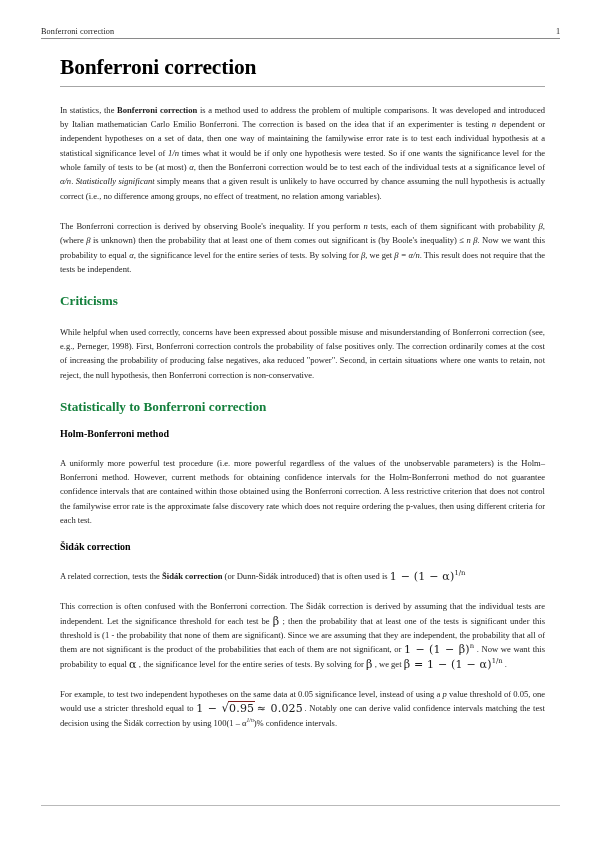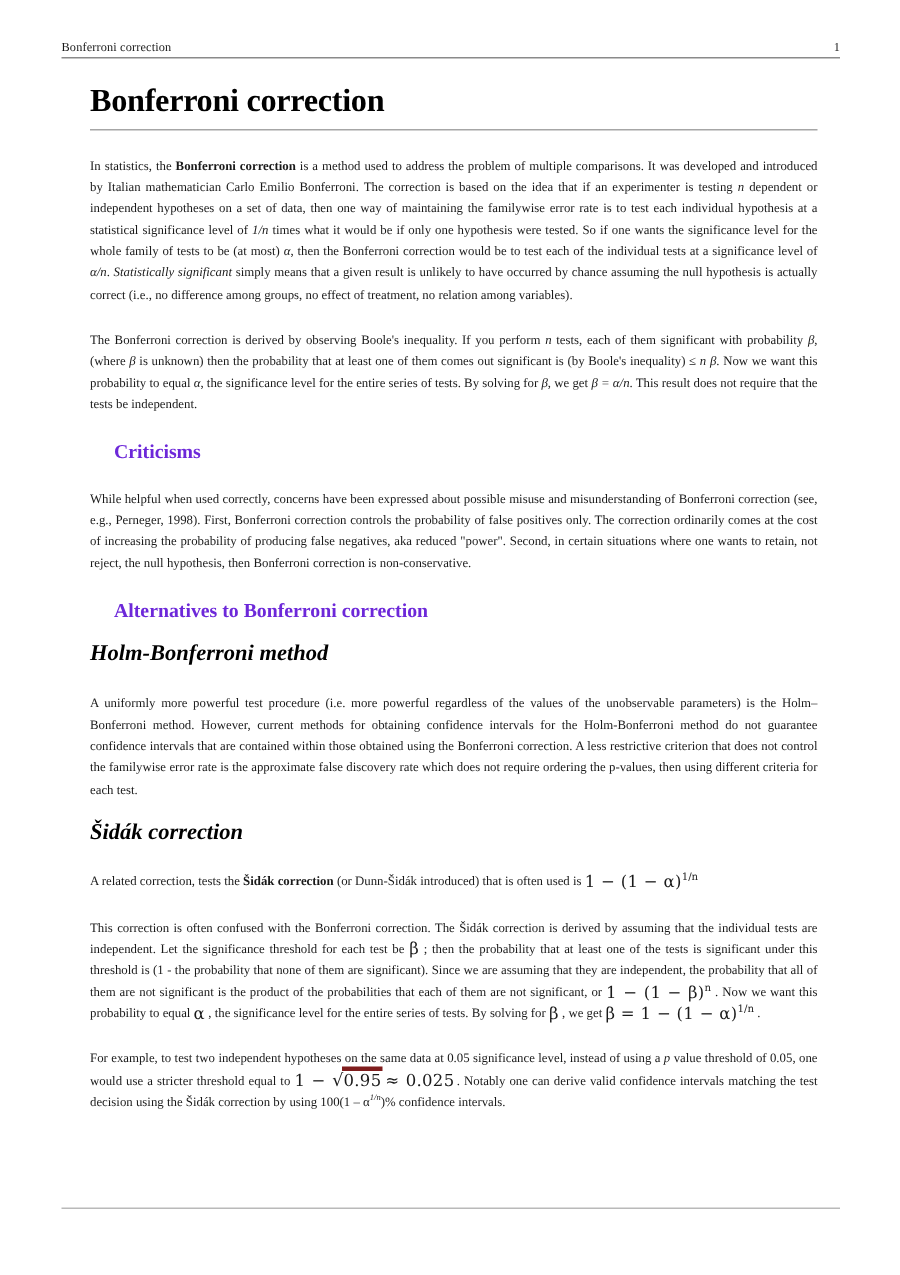--- a/index.html
+++ b/index.html
@@ -69,30 +69,29 @@
   .title-rule {
     border-top: 1px solid #a6a6a6;
     margin: 0 0 10px 0;
     height: 0;
   }
 
   h2.section {
     font-size: 13.2px;
     font-weight: bold;
     line-height: 1.15;
-    margin: 17px 0 8px 16px;
-    color: #6d28d9;
+    margin: 17px 0 8px 0;
+    color: #15803d;
   }
   h3.subsection {
-    font-size: 15px;
+    font-size: 10px;
     font-weight: bold;
     line-height: 1.15;
     margin: 14px 0 6px 0;
     color: #000;
-    font-style: italic;
   }
 
   p.para {
     font-size: 8.55px;
     line-height: 14.35px;
     text-align: justify;
     text-justify: inter-word;
     margin: 16px 0 7px 0;
     color: #1a1a1a;
     hyphens: none;
@@ -114,21 +113,21 @@
   .math sup {
     font-size: 0.62em;
     vertical-align: super;
     line-height: 0;
     letter-spacing: 0;
   }
   .math .op { padding: 0 1.5px; }
   .radical { display: inline-block; white-space: nowrap; }
   .radical .rsign { font-size: 1.05em; }
   .radicand {
-    border-top: 3px solid #7f1d1d;
+    border-top: 1px solid #7f1d1d;
     padding: 0 1px;
     margin-left: -1px;
   }
   .small-sup {
     font-size: 0.66em;
     vertical-align: super;
     line-height: 0;
     font-style: italic;
   }
 </style>
@@ -147,21 +146,21 @@
     <h1 class="doc-title">Bonferroni correction</h1>
     <div class="title-rule"></div>
 
     <p class="para"><span>In statistics, the </span><b>Bonferroni correction</b><span> is a method used to address the problem of multiple comparisons. It was developed and introduced by Italian mathematician Carlo Emilio Bonferroni. The correction is based on the idea that if an experimenter is testing </span><i>n</i><span> dependent or independent hypotheses on a set of data, then one way of maintaining the familywise error rate is to test each individual hypothesis at a statistical significance level of </span><i>1/n</i><span> times what it would be if only one hypothesis were tested. So if one wants the significance level for the whole family of tests to be (at most) </span><i>α</i><span>, then the Bonferroni correction would be to test each of the individual tests at a significance level of </span><i>α/n</i><span>. </span><i>Statistically significant</i><span> simply means that a given result is unlikely to have occurred by chance assuming the null hypothesis is actually correct (i.e., no difference among groups, no effect of treatment, no relation among variables).</span></p>
 
     <p class="para"><span>The Bonferroni correction is derived by observing Boole's inequality. If you perform </span><i>n</i><span> tests, each of them significant with probability </span><i>β</i><span>, (where </span><i>β</i><span> is unknown) then the probability that at least one of them comes out significant is (by Boole's inequality) ≤ </span><i>n β</i><span>. Now we want this probability to equal </span><i>α</i><span>, the significance level for the entire series of tests. By solving for </span><i>β</i><span>, we get </span><i>β = α/n</i><span>. This result does not require that the tests be independent.</span></p>
 
     <h2 class="section">Criticisms</h2>
     <p class="para">While helpful when used correctly, concerns have been expressed about possible misuse and misunderstanding of Bonferroni correction (see, e.g., Perneger, 1998). First, Bonferroni correction controls the probability of false positives only. The correction ordinarily comes at the cost of increasing the probability of producing false negatives, aka reduced "power". Second, in certain situations where one wants to retain, not reject, the null hypothesis, then Bonferroni correction is non-conservative.</p>
 
-    <h2 class="section">Alternatives to Bonferroni correction</h2>
+    <h2 class="section">Statistically to Bonferroni correction</h2>
 
     <h3 class="subsection">Holm-Bonferroni method</h3>
     <p class="para">A uniformly more powerful test procedure (i.e. more powerful regardless of the values of the unobservable parameters) is the Holm–Bonferroni method. However, current methods for obtaining confidence intervals for the Holm-Bonferroni method do not guarantee confidence intervals that are contained within those obtained using the Bonferroni correction. A less restrictive criterion that does not control the familywise error rate is the approximate false discovery rate which does not require ordering the p-values, then using different criteria for each test.</p>
 
     <h3 class="subsection">Šidák correction</h3>
 
     <p class="para tight"><span>A related correction, tests the </span><b>Šidák correction</b><span> (or Dunn-Šidák introduced) that is often used is </span><span class="math"><span>1 − (1 − α)</span><sup>1/n</sup></span></p>
 
     <p class="para"><span>This correction is often confused with the Bonferroni correction. The Šidák correction is derived by assuming that the individual tests are independent. Let the significance threshold for each test be </span><span class="math v">β</span><span> ; then the probability that at least one of the tests is significant under this threshold is (1 - the probability that none of them are significant). Since we are assuming that they are independent, the probability that all of them are not significant is the product of the probabilities that each of them are not significant, or </span><span class="math"><span>1 − (1 − β)</span><sup>n</sup></span><span> . Now we want this probability to equal </span><span class="math v">α</span><span> , the significance level for the entire series of tests. By solving for </span><span class="math v">β</span><span> , we get </span><span class="math"><span>β = 1 − (1 − α)</span><sup>1/n</sup></span><span> .</span></p>
 

